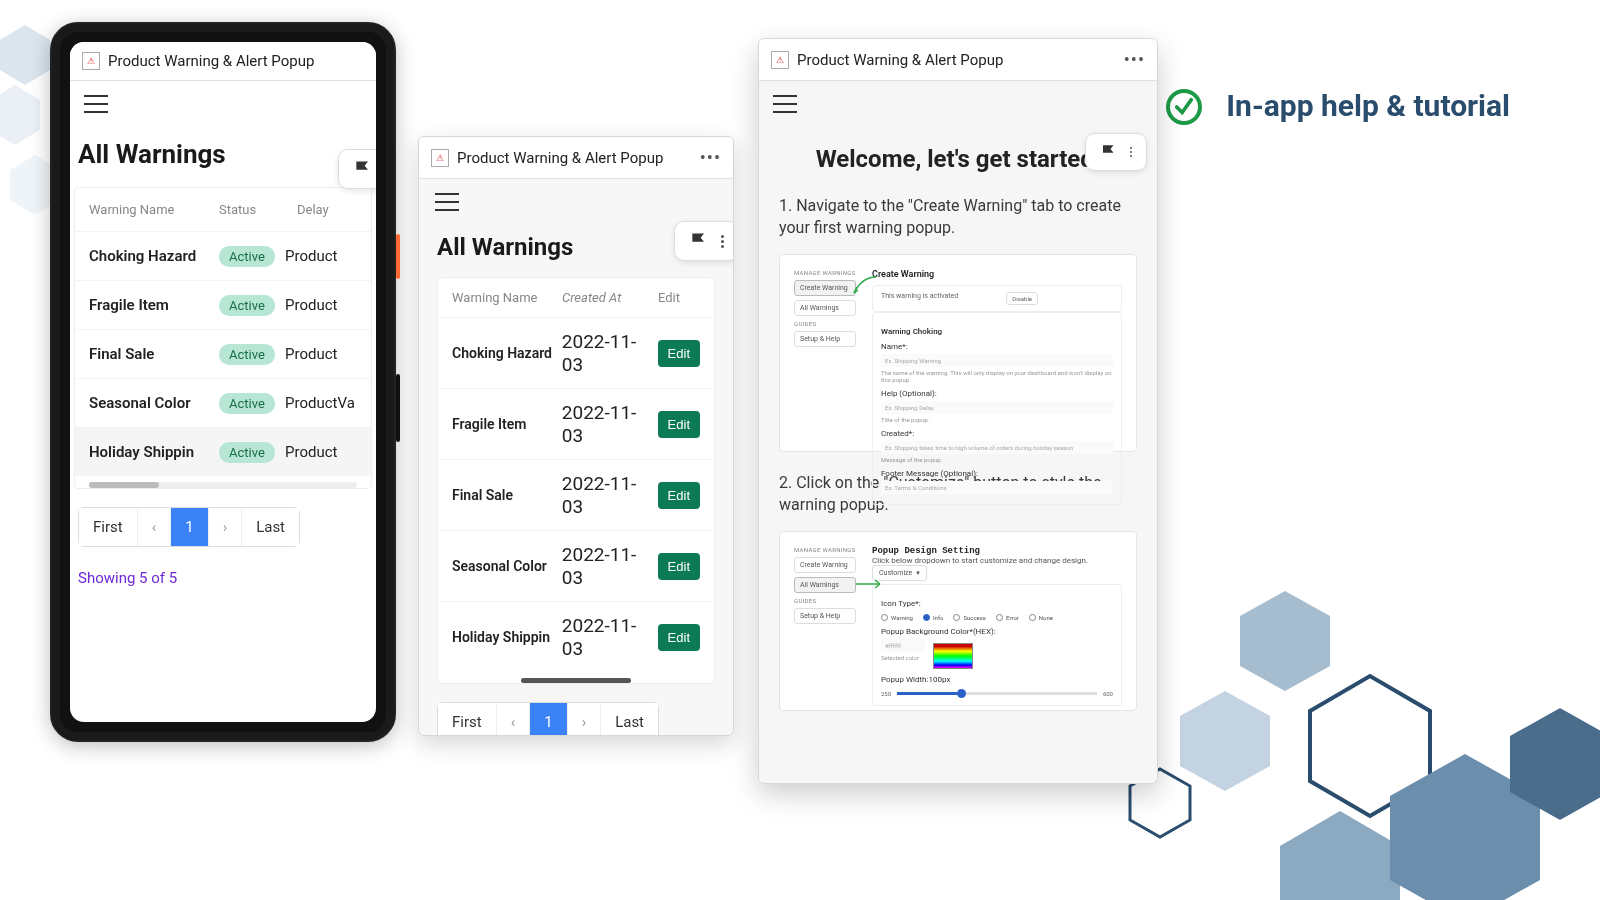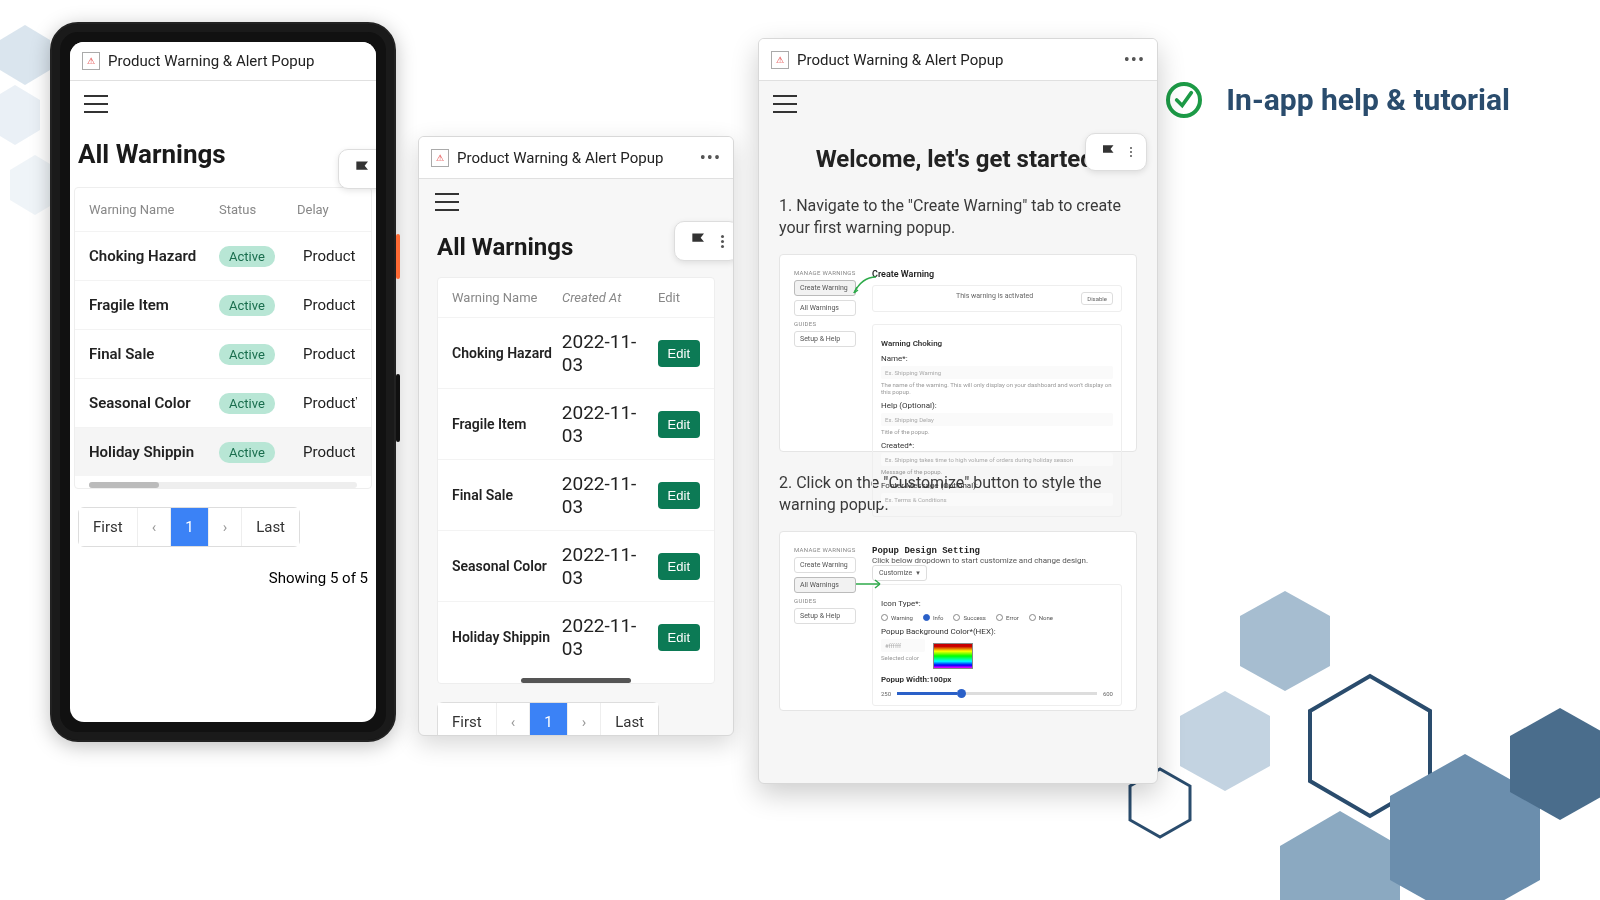--- a/index.html
+++ b/index.html
@@ -13,24 +13,24 @@
     }
 
     
     .hex-bg { position: absolute; pointer-events: none; }
     .hex-tl { top: 20px; left: -10px; }
     .hex-br { bottom: -30px; right: -10px; }
 
     
     .annotation {
       position: absolute;
-      top: 80px;
+      top: 86px;
       right: 90px;
       display: flex;
-      align-items: center;
+      align-items: flex-end;
       gap: 24px;
     }
     .annotation .check {
       width: 36px; height: 36px; border: 4px solid #1c9a46; border-radius: 50%;
       display: flex; align-items: center; justify-content: center;
       color: #1c9a46; font-weight: bold; font-size: 22px; flex-shrink: 0;
     }
     .annotation-text {
       color: #2a4c6d; font-size: 30px; font-weight: 700; line-height: 1.3;
     }
@@ -79,34 +79,34 @@
 
     .phone1 .flag-pill { top: 107px; right: -12px; }
 
     .heading { font-size: 26px; font-weight: 700; color: #1a1a1a; padding: 12px 8px 18px 8px; }
 
     .p1-card { margin: 0 4px; background: #fff; border: 1px solid #eee; border-radius: 4px; }
     .p1-thead { display:flex; padding: 14px 14px; font-size: 13px; color: #888; }
     .p1-thead .c1{width:130px;} .p1-thead .c2{width:78px;} .p1-thead .c3{flex:1;}
     .p1-row { display:flex; align-items:center; padding: 15px 14px; font-size: 15px; border-top:1px solid #f3f3f3;}
     .p1-row .c1{width:130px; font-weight:600; color:#222; white-space:nowrap; overflow:hidden;}
-    .p1-row .c2{width:84px;}
+    .p1-row .c2{width:66px;}
     .p1-row .c3{flex:1; color:#222; white-space:nowrap; overflow:hidden;}
     .p1-row.sel { background: #f5f5f5; }
     .badge { background:#b8e6d5; color:#1a6e4e; padding:3px 10px; border-radius:10px; font-size:13px; }
     .scroll-ind { height:6px; background:#eee; margin:6px 14px 0 14px; position:relative; border-radius:3px;}
     .scroll-ind::after{content:'';position:absolute;left:0;top:0;width:26%;height:100%;background:#bbb;border-radius:3px;}
 
     
     .pager { display:flex; gap:0; margin: 18px 8px; border:1px solid #ddd; border-radius:6px; width:fit-content; background:#fff;}
     .pager .pg { padding: 10px 14px; font-size: 15px; color:#333; border-right:1px solid #eee; background:#fff;}
     .pager .pg:last-child{border-right:none;}
     .pager .pg.active { background:#3b82f6; color:#fff; }
     .pager .pg.arrow{ color:#999; }
-    .showing { padding: 4px 8px 14px 8px; color:#000000; font-size:15px;text-align:right; }
+    .showing { padding: 4px 8px 14px 8px; color:#6d28d9; font-size:15px; }
 
     
     .phone2 {
       position:absolute; top: 136px; left: 418px; width: 316px; height: 600px;
       background:#f7f7f7; border:1px solid #d8d8d8; border-radius:6px;
       box-shadow: 0 8px 24px rgba(0,0,0,.16);
       overflow:hidden;
     }
     .phone2 .hamburger{ margin: 14px 16px;}
     .phone2 .flag-pill { top: 84px; right: -6px; }
@@ -139,21 +139,21 @@
     .shot { margin: 0 20px 20px 20px; background:#fff; border:1px solid #e5e5e5; border-radius:4px; padding:14px; }
     .shot-inner{ position:relative; font-size:8px; color:#555; }
     .sidebar-mini{ position:absolute; left:0; top:0; width:62px;}
     .sidebar-mini .lbl{ font-size:6px; text-transform:uppercase; color:#888; letter-spacing:.3px; margin-bottom:4px;}
     .sidebar-mini .btn{ border:1px solid #ddd; padding:3px 5px; font-size:7px; border-radius:3px; margin-bottom:4px; background:#fff;}
     .sidebar-mini .btn.active{ background:#f2f2f2; border-color:#bbb;}
     .arrow-green{ position:absolute; left:58px; top:6px; }
 
     .shot-main{ margin-left: 78px; }
     .shot-main .h{ font-size:9px; font-weight:600; color:#222; margin-bottom:6px;}
-    .shot-main .row{ border:1px solid #eee; border-radius:3px; padding:6px 8px; margin-bottom:12px; display:flex; justify-content:flex-end; font-size:7px; color:#666;gap:48px;}
+    .shot-main .row{ border:1px solid #eee; border-radius:3px; padding:6px 8px; margin-bottom:0; display:flex; justify-content:flex-start; font-size:7px; color:#666;gap:48px;}
     .shot-main .row .r-btn{ border:1px solid #ddd; padding:2px 5px; border-radius:3px; font-size:6px; background:#fff;}
     .shot-main .card{ border:1px solid #eee; border-radius:3px; padding:8px; }
     .shot-main .card .sh{ font-size:8px; font-weight:600; margin:6px 0 3px 0; color:#333;}
     .shot-main .card .stxt{ font-size:6px; color:#999; margin-bottom:4px;}
     .shot-main .field{ background:#fafafa; border-radius:2px; padding:3px 4px; font-size:6px; color:#aaa; margin-bottom:2px;}
 
     .shot2 .shot-main .h { margin-bottom:0;font-family:Liberation Mono, monospace;}
     .dropdown-mini{ border:1px solid #ddd; border-radius:3px; padding:3px 6px; font-size:7px; display:inline-flex; align-items:center; gap:4px; background:#fff;}
     .radio-row{ display:flex; gap:10px; font-size:6px; color:#555; margin:6px 0;}
     .radio-row .ro{ display:flex; align-items:center; gap:3px;}
@@ -452,21 +452,21 @@
               </span>
           </div>
           <div class="sh" style="font-weight:400">Popup Background Color*(HEX):</div>
           <div style="display:flex;gap:8px;align-items:flex-start;">
             <div>
               <div class="field" style="width:44px">#ffffff</div>
               <div class="stxt">Selected color</div>
             </div>
             <div class="colorbox"></div>
           </div>
-          <div class="sh" style="font-weight:700">Popup Width:100px</div>
+          <div class="sh" style="font-weight:400">Popup Width:100px</div>
           <div class="slider-mini">
             <span class="num">250</span>
             <div class="track">
                 <div class="fill"></div>
                 <div class="thumb"></div>
               </div>
             <span class="num">600</span>
           </div>
         </div>
       </div>

